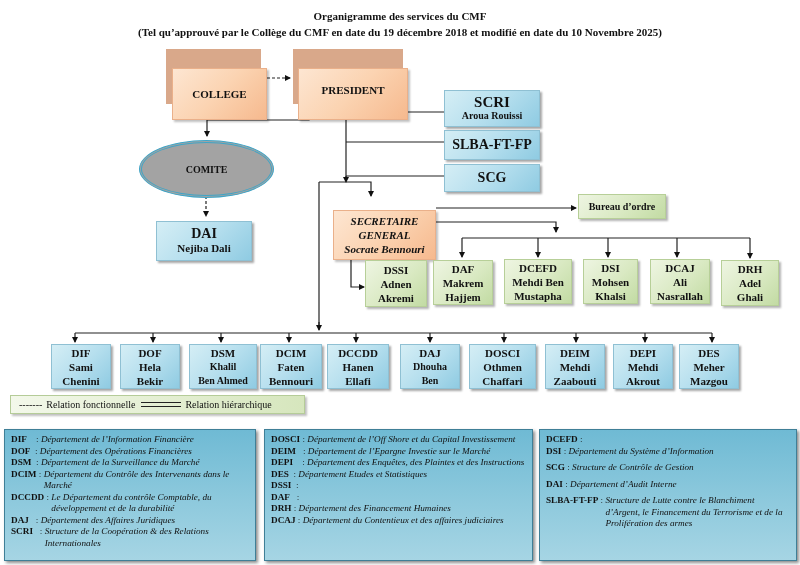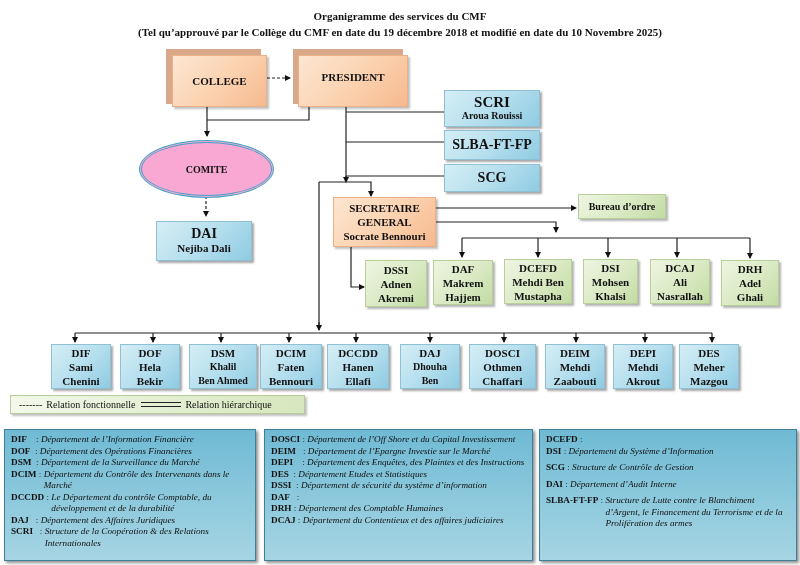--- a/index.html
+++ b/index.html
@@ -2,25 +2,25 @@
 <html><head>
 <meta charset="utf-8">
 <style>
   html, body { margin:0; padding:0; background:#ffffff; }
   body { width:800px; height:565px; position:relative; overflow:hidden; font-family:"Liberation Serif", serif; color:#111; }
   .title { position:absolute; left:0; width:800px; text-align:center; font-weight:bold; font-size:11px; line-height:13px; }
   #t1 { top:10px; }
   #t2 { top:26px; }
   svg.lines { position:absolute; left:0; top:0; width:800px; height:565px; }
   .box { position:absolute; box-sizing:border-box; display:flex; flex-direction:column; justify-content:center; align-items:center; text-align:center; font-weight:bold; line-height:14px; }
-  .orange { background:linear-gradient(135deg,#fde6d2 0%,#fbd3b1 50%,#f6b98e 100%); border:1px solid #eab08a; box-shadow:2px 2px 2px rgba(0,0,0,0.25); }
+  .orange { background:linear-gradient(135deg,#fde6d2 0%,#fbd3b1 50%,#f6b98e 100%); border:1px solid #eab08a; box-shadow:2px 2px 2px rgba(0,0,0,0.25);margin-top:13px; }
   .orange-shadow { position:absolute; background:#d9a88a; }
   .blue { background:linear-gradient(135deg,#d5eef5 0%,#b6dfee 50%,#8fcbe2 100%); border:1px solid #8fc0d3; box-shadow:2px 2px 2px rgba(0,0,0,0.35); }
   .green { background:linear-gradient(135deg,#eef5e2 0%,#d9e9c2 55%,#c2dba3 100%); border:1px solid #b7cf98; box-shadow:2px 2px 2px rgba(0,0,0,0.3);text-align:right; }
-  .ellipse { position:absolute; border-radius:50%; border:3px double #3ea5c7; box-sizing:border-box; display:flex; justify-content:center; align-items:center; font-weight:bold; font-size:10px; background:#f9a8d4; }
+  .ellipse { position:absolute; border-radius:50%; border:3px double #3ea5c7; box-sizing:border-box; display:flex; justify-content:center; align-items:center; font-weight:bold; font-size:10px; background:#a3a3a3; }
   .f10 { font-size:10px; }
   .f11 { font-size:11px; }
   .f14 { font-size:14px; }
   .f15 { font-size:15px; }
   .sub { font-size:11px;text-align:center; }
   .legend-bar { position:absolute; left:10px; top:395px; width:295px; height:19px; box-sizing:border-box; background:linear-gradient(90deg,#f3f8ea,#d6e6bd); border:1px solid #b5cc98; box-shadow:2px 2px 2px rgba(0,0,0,0.25); display:flex; align-items:center; font-size:10px; padding-left:8px; }
   .legend-bar .dash { letter-spacing:0px; margin-right:4px; }
   .legend-bar .dbl { display:inline-block; width:40px; height:3px; border-top:1px solid #222; border-bottom:1px solid #222; margin:0 4px 0 6px; }
   .abbr-box { position:absolute; top:429px; height:132px; box-sizing:border-box; background:linear-gradient(180deg,#6fbad4 0%,#8bc8dc 50%,#a6d5e4 100%); border:1px solid #3f7f97; box-shadow:2px 2px 3px rgba(0,0,0,0.45); padding:4px 6px; font-size:9.2px; line-height:11.5px; }
   .abbr-row { display:flex; margin-bottom:0px; }
@@ -110,21 +110,21 @@
   <span class="f15">SCRI</span>
   <span class="f10">Aroua Rouissi</span>
 </div>
 <div class="box blue f14" style="left:444px;top:130px;width:96px;height:30px;">
   <span>SLBA-FT-FP</span>
 </div>
 <div class="box blue f14" style="left:444px;top:164px;width:96px;height:28px;">
   <span>SCG</span>
 </div>
 
-<div class="box orange f11" style="left:333px;top:197px;width:103px;height:50px;">
+<div class="box orange f11" style="left:333px;top:197px;width:103px;height:50px;font-style:italic;">
   <span>SECRETAIRE</span>
   <span>GENERAL</span>
   <span>Socrate Bennouri</span>
 </div>
 
 <div class="box green f10" style="left:578px;top:194px;width:88px;height:25px;">
   <span>Bureau d’ordre</span>
 </div>
 
 <div class="box green f11" style="left:365px;top:260px;width:62px;height:47px;">
@@ -271,30 +271,29 @@
       <span class="v">Département des Enquêtes, des Plaintes et des Instructions</span>
     </div>
   <div class="abbr-row">
       <span class="k">DES</span>
       <span class="sep">  : </span>
       <span class="v">Département Etudes et Statistiques</span>
     </div>
   <div class="abbr-row">
       <span class="k">DSSI</span>
       <span class="sep">  : </span>
-      <span class="v">Département de sécurité du système d’information</span>
     </div>
   <div class="abbr-row">
       <span class="k">DAF</span>
       <span class="sep">   : </span>
     </div>
   <div class="abbr-row">
       <span class="k">DRH</span>
       <span class="sep"> : </span>
-      <span class="v">Département des Comptable Humaines</span>
+      <span class="v">Département des Financement Humaines</span>
     </div>
   <div class="abbr-row">
       <span class="k">DCAJ</span>
       <span class="sep"> : </span>
       <span class="v">Département du Contentieux et des affaires judiciaires</span>
     </div>
 </div>
 
 <div class="abbr-box" style="left:539px;width:258px;">
   <div class="abbr-row">

